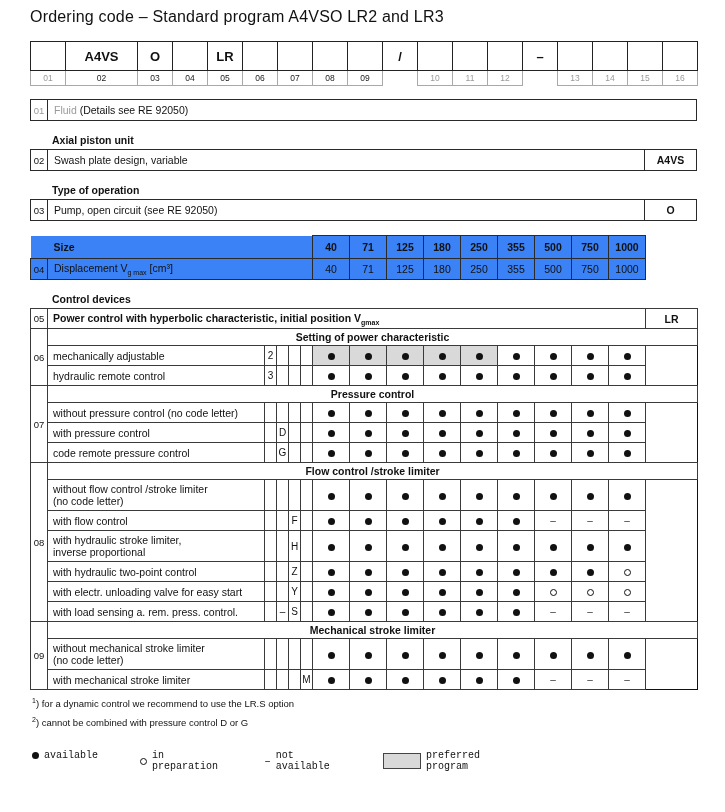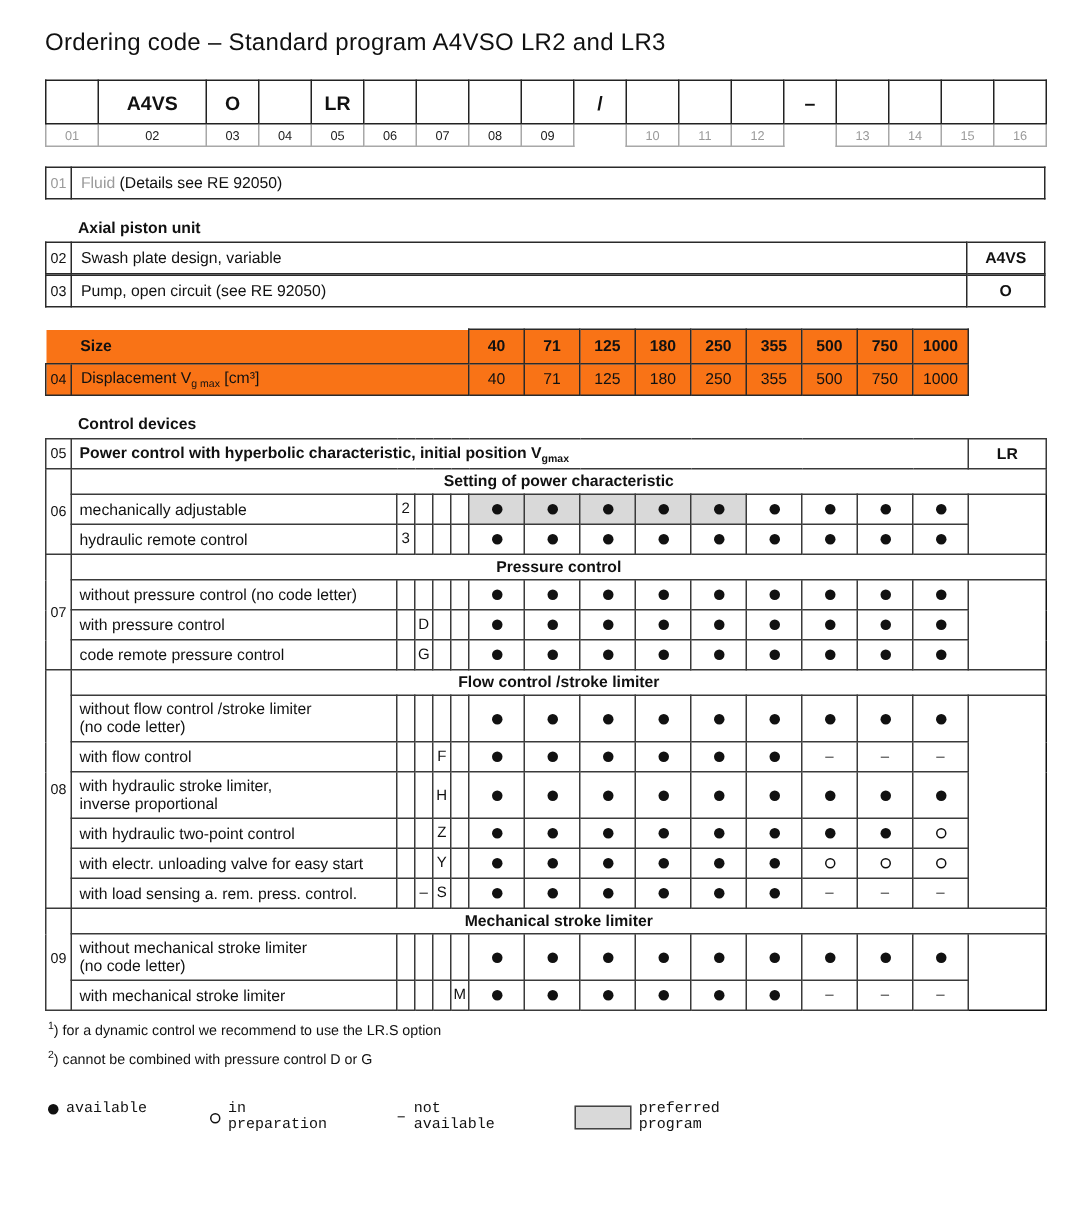--- a/index.html
+++ b/index.html
@@ -1,17 +1,17 @@
 <!DOCTYPE html>
 <html><head>
 <meta charset="utf-8">
 <style>
   html,body{margin:0;padding:0;background:#fff;}
   body{width:725px;height:812px;font-family:"Liberation Sans",sans-serif;color:#111;}
-  .page{box-sizing:border-box;width:577px;height:812px;padding:16px 28px 0 30px;position:relative;}
+  .page{box-sizing:border-box;width:577px;height:812px;padding:4px 28px 0 30px;position:relative;}
   .title{font-size:16px;font-weight:400;letter-spacing:.2px;margin:4px 0 15px 0;color:#111;}
 
   
   table.oc{border-collapse:collapse;table-layout:fixed;width:667px;}
   .oc td{text-align:center;vertical-align:middle;overflow:hidden;}
   .oc td.oc-cell{border:1.5px solid #222;height:26px;font-weight:bold;font-size:13px;background:#fff;}
   .oc td.oc-num{border:1px solid #a8a8a8;height:12px;font-size:8.5px;color:#222;}
   .oc td.oc-num.dim{color:#9a9a9a;}
   .oc td.oc-gap{border:none;height:12px;}
 
@@ -20,21 +20,21 @@
 
   
   table.sect{border-collapse:collapse;table-layout:fixed;width:667px;}
   .sect td{border:1.4px solid #2a2a2a;font-size:10.5px;padding:3px 6px;height:14px;vertical-align:middle;background:#fff;}
   .sect td.num{text-align:center;padding:3px 1px;font-size:9.5px;}
   .sect td.codecell{text-align:center;font-weight:bold;}
   .dim-txt{color:#9a9a9a;}
 
   
   table.sz{border-collapse:collapse;table-layout:fixed;width:615px;margin-top:14px;}
-  .sz td{font-size:10.5px;vertical-align:middle;background:#f97316;}
+  .sz td{font-size:10.5px;vertical-align:middle;background:#3b82f6;}
   .sz td.blank{border:none;}
   .sz td.sz-title{border:none;font-weight:bold;padding:3px 6px;}
   .sz td.sz-size{border:1.4px solid #2a2a2a;text-align:center;font-weight:bold;padding:3px 0;height:16px;}
   .sz td.num{border:1.4px solid #2a2a2a;text-align:center;font-size:9.5px;padding:3px 1px;height:14px;}
   .sz td.lbl{border:1.4px solid #2a2a2a;padding:3px 6px;height:14px;}
   .sz td.sz-val{border:1.4px solid #2a2a2a;text-align:center;padding:3px 0;height:14px;}
   sub.sb{font-size:7px;}
 
   
   table.ct{border-collapse:collapse;table-layout:fixed;width:667px;border:1.6px solid #111;}
@@ -158,20 +158,21 @@
       </colgroup>
     <tbody>
         <tr>
       <td class="num">02</td>
       <td>Swash plate design, variable</td>
       <td class="codecell">A4VS</td>
     </tr>
   </tbody>
     </table>
 
+  <div class="h2">Type of operation</div>
   <table class="sect">
     <colgroup>
         <col style="width:17px">
         <col>
         <col style="width:52px">
       </colgroup>
     <tbody>
         <tr>
       <td class="num">03</td>
       <td>Pump, open circuit (see RE 92050)</td>

